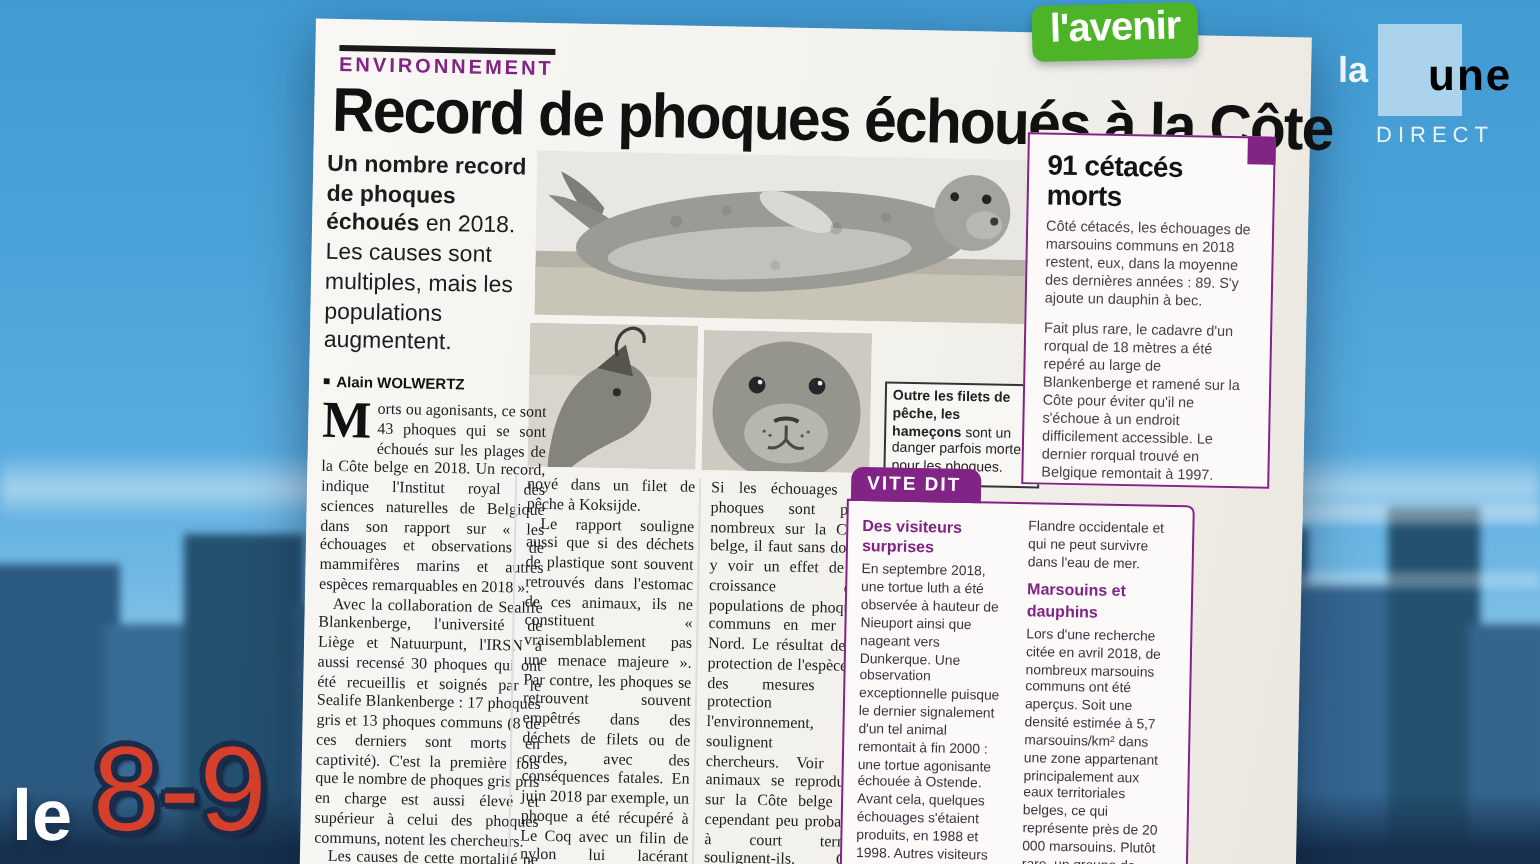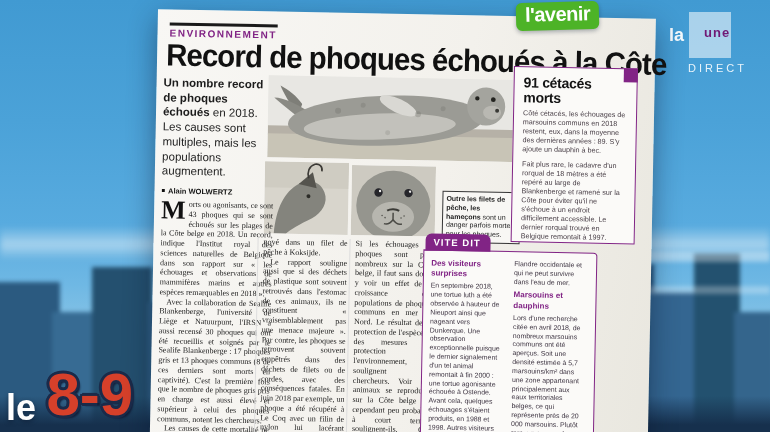--- a/index.html
+++ b/index.html
@@ -32,27 +32,27 @@
              background:rgba(255,255,255,.35);filter:blur(2px);}
   .citylight2{position:absolute;left:600px;top:286px;width:170px;height:8px;
               background:rgba(255,255,255,.28);filter:blur(2px);}
   .ground{position:absolute;left:0;top:396px;width:770px;height:36px;
           background:linear-gradient(180deg,rgba(17,42,66,0),#16304d 80%);}
 
   
   .laune{position:absolute;left:666px;top:10px;width:100px;height:66px;}
   .laune .sq{position:absolute;left:23px;top:2px;width:42px;height:46px;background:rgba(255,255,255,.55);}
   .laune .la{position:absolute;left:3px;top:15px;font-size:18px;font-weight:bold;color:rgba(255,255,255,.95);}
-  .laune .une{position:absolute;left:38px;top:15px;font-size:13px;font-weight:bold;color:#701a75;letter-spacing:1px;}
+  .laune .une{position:absolute;left:48px;top:15px;font-size:22px;font-weight:bold;color:#000000;letter-spacing:1px;}
   .laune .direct{position:absolute;left:22px;top:52px;font-size:11px;letter-spacing:3px;color:rgba(255,255,255,.88);}
 
   .show89{position:absolute;left:6px;top:360px;width:200px;height:72px;white-space:nowrap;}
   .show89 .le{display:inline-block;font-weight:bold;font-size:36px;color:#fff;vertical-align:bottom;
               text-shadow:0 2px 4px rgba(10,20,40,.5);}
-  .show89 .num{display:inline-block;font-weight:bold;font-size:60px;color:#d6402a;margin-left:6px;vertical-align:bottom;
+  .show89 .num{display:inline-block;font-weight:normal;font-size:60px;color:#d6402a;margin-left:6px;vertical-align:bottom;
                text-shadow:-3px 0 0 #1b2b4a,3px 0 0 #1b2b4a,0 -3px 0 #1b2b4a,0 3px 0 #1b2b4a,
                            -2px -2px 0 #1b2b4a,2px -2px 0 #1b2b4a,-2px 2px 0 #1b2b4a,3px 3px 2px #12203a;}
 
   .brandbadge{position:absolute;left:516px;top:2px;padding:1px 9px 4px 9px;background:#4db327;border-radius:6px;
               transform:rotate(-1.5deg);box-shadow:0 2px 4px rgba(0,20,40,.3);z-index:30;}
   .brandbadge span{font-weight:bold;font-size:20px;color:#fff;letter-spacing:-.5px;}
 
   
   .paper{position:absolute;left:158px;top:10px;width:498px;height:470px;
          background:linear-gradient(100deg,#f8f7f4 0%,#f3f1ec 55%,#e9e7df 100%);

